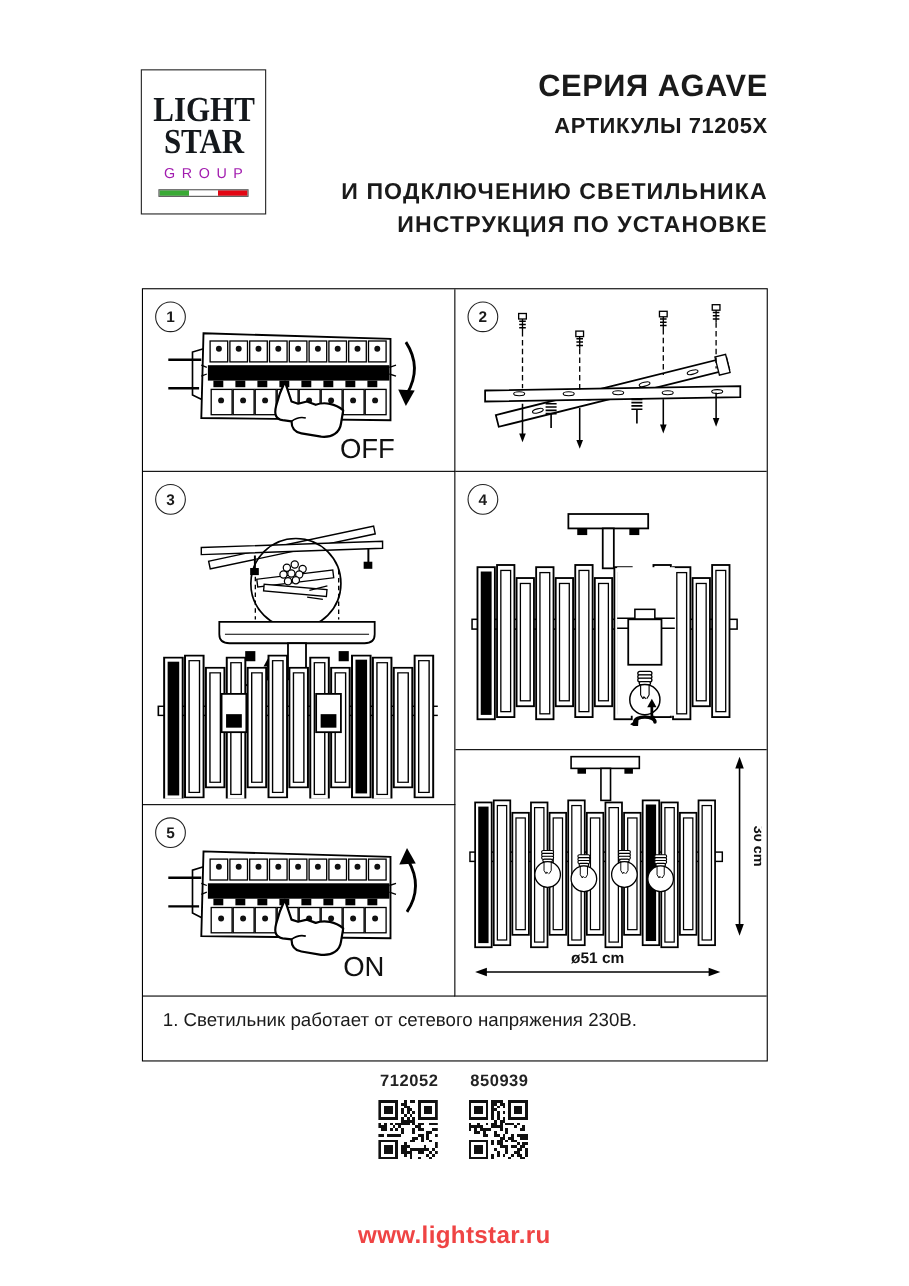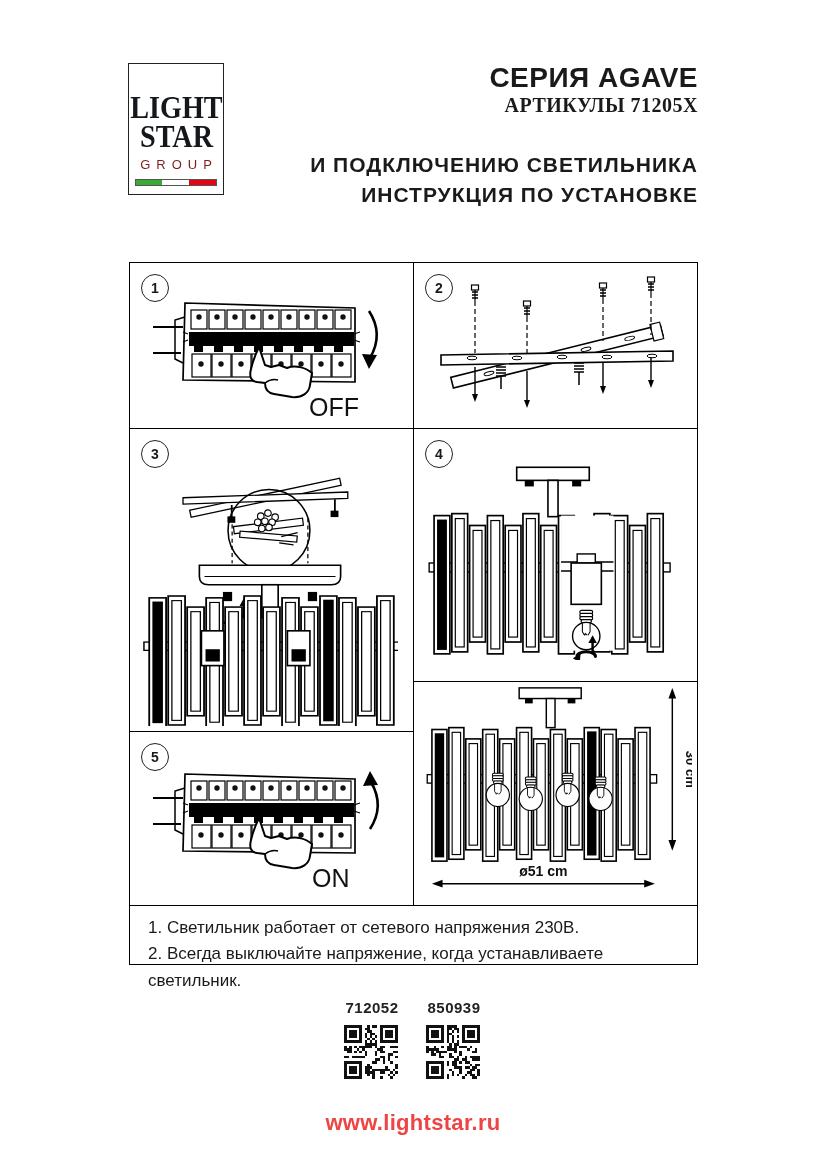--- a/index.html
+++ b/index.html
@@ -2,51 +2,51 @@
 <html><head>
 <meta charset="utf-8">
 <style>
   html,body{margin:0;padding:0;background:#ffffff;}
   .page{position:relative;width:826px;height:1169px;background:#ffffff;overflow:hidden;
         font-family:"Liberation Sans",sans-serif;color:#1a1a1a;}
   svg{display:block;}
   svg text{font-family:"Liberation Sans",sans-serif;fill:#111;}
 
   
-  .logo-box{position:absolute;left:128px;top:63px;width:96px;height:132px;
+  .logo-box{position:absolute;left:128px;top:63px;width:114px;height:132px;
             border:1.5px solid #222;box-sizing:border-box;display:flex;flex-direction:column;
-            align-items:center;justify-content:center;padding-top:21px;background:#fff;}
+            align-items:center;justify-content:flex-start;padding-top:21px;background:#fff;}
   .logo-word{font-family:"Liberation Serif",serif;font-weight:700;font-size:32px;line-height:.92;
              color:#14181c;transform:scaleX(.88);letter-spacing:0;}
-  .logo-group{margin-top:6px;font-size:13px;letter-spacing:6px;color:#7f1d1d;padding-left:6px;}
+  .logo-group{margin-top:6px;font-size:13px;letter-spacing:6px;color:#a21caf;padding-left:6px;}
   .logo-flag{margin-top:7px;width:82px;height:7px;border:1px solid #555;box-sizing:border-box;
              background:linear-gradient(to right,#3aaa35 0 33%,#ffffff 33% 66%,#e30613 66% 100%);}
   .header-right{position:absolute;left:300px;right:128px;top:62px;text-align:right;}
   .hr-series{font-size:28px;font-weight:700;letter-spacing:.5px;}
-  .hr-articles{font-size:20px;font-weight:700;letter-spacing:.5px;margin-top:0;font-family:Liberation Serif, serif;}
+  .hr-articles{font-size:20px;font-weight:700;letter-spacing:.5px;margin-top:10px;}
   .hr-title{margin-top:33px;font-size:21px;font-weight:700;letter-spacing:1px;line-height:1.43;}
 
   
   .grid{position:absolute;left:129px;top:262px;width:569px;height:703px;
         border:1.6px solid #000;box-sizing:border-box;background:#fff;}
   .cell{position:absolute;box-sizing:border-box;}
   .c1{left:0;top:0;width:284px;height:166px;border-right:1.5px solid #000;border-bottom:1.5px solid #000;}
   .c2{left:284px;top:0;right:0;height:166px;border-bottom:1.5px solid #000;}
   .c3{left:0;top:166px;width:284px;height:303px;border-right:1.5px solid #000;border-bottom:1.5px solid #000;}
   .c4{left:284px;top:166px;right:0;height:253px;border-bottom:1.5px solid #000;}
   .c5{left:0;top:469px;width:284px;height:174px;border-right:1.5px solid #000;border-bottom:1.5px solid #000;}
   .c6{left:284px;top:419px;right:0;height:224px;border-bottom:1.5px solid #000;}
   .cnotes{left:0;top:643px;right:0;bottom:0;padding:9px 18px;font-size:17px;line-height:1.55;}
   .stepnum{position:absolute;left:11px;top:11px;width:26px;height:26px;border:1.6px solid #222;
            border-radius:50%;display:flex;align-items:center;justify-content:center;
            font-size:14px;font-weight:700;background:#fff;}
   .illu{position:absolute;}
 
   
-  .qr-row{position:absolute;left:0;right:0;top:999px;display:flex;justify-content:center;gap:26px;}
+  .qr-row{position:absolute;left:0;right:0;top:974px;display:flex;justify-content:center;gap:26px;}
   .qr-block{width:56px;text-align:center;}
   .qr-label{font-size:15px;font-weight:700;letter-spacing:.5px;color:#222;}
   .qr-img{margin-top:9px;width:54px;height:54px;}
   .website{position:absolute;left:0;right:0;top:1110px;text-align:center;
            font-size:22px;font-weight:700;letter-spacing:.3px;color:#ef4444;}
 </style>
 </head>
 <body>
 
 <svg width="0" height="0" style="position:absolute" aria-hidden="true">
@@ -343,21 +343,20 @@
           <line x1="18" y1="206" x2="236" y2="206" stroke="#000" stroke-width="1.5"></line>
           <polygon points="12,206 23,202 23,210" fill="#000"></polygon>
           <polygon points="242,206 231,202 231,210" fill="#000"></polygon>
           <text x="127" y="198" font-size="14.5" font-weight="700" text-anchor="middle">ø51 cm</text>
         </g>
       </svg>
     </div>
 
     <div class="cell cnotes">
       <div>1. Светильник работает от сетевого напряжения 230В.</div>
-      <div>2. Всегда выключайте напряжение, когда устанавливаете светильник.</div>
     </div>
   </div>
 
   <div class="qr-row">
     <div class="qr-block">
       <div class="qr-label">712052</div>
       <div class="qr-img" id="qr1">
           <svg viewBox="0 0 21 21" width="100%" height="100%" shape-rendering="crispEdges" fill="#111">
             <rect x="0" y="0" width="1" height="1"></rect>
             <rect x="1" y="0" width="1" height="1"></rect>

